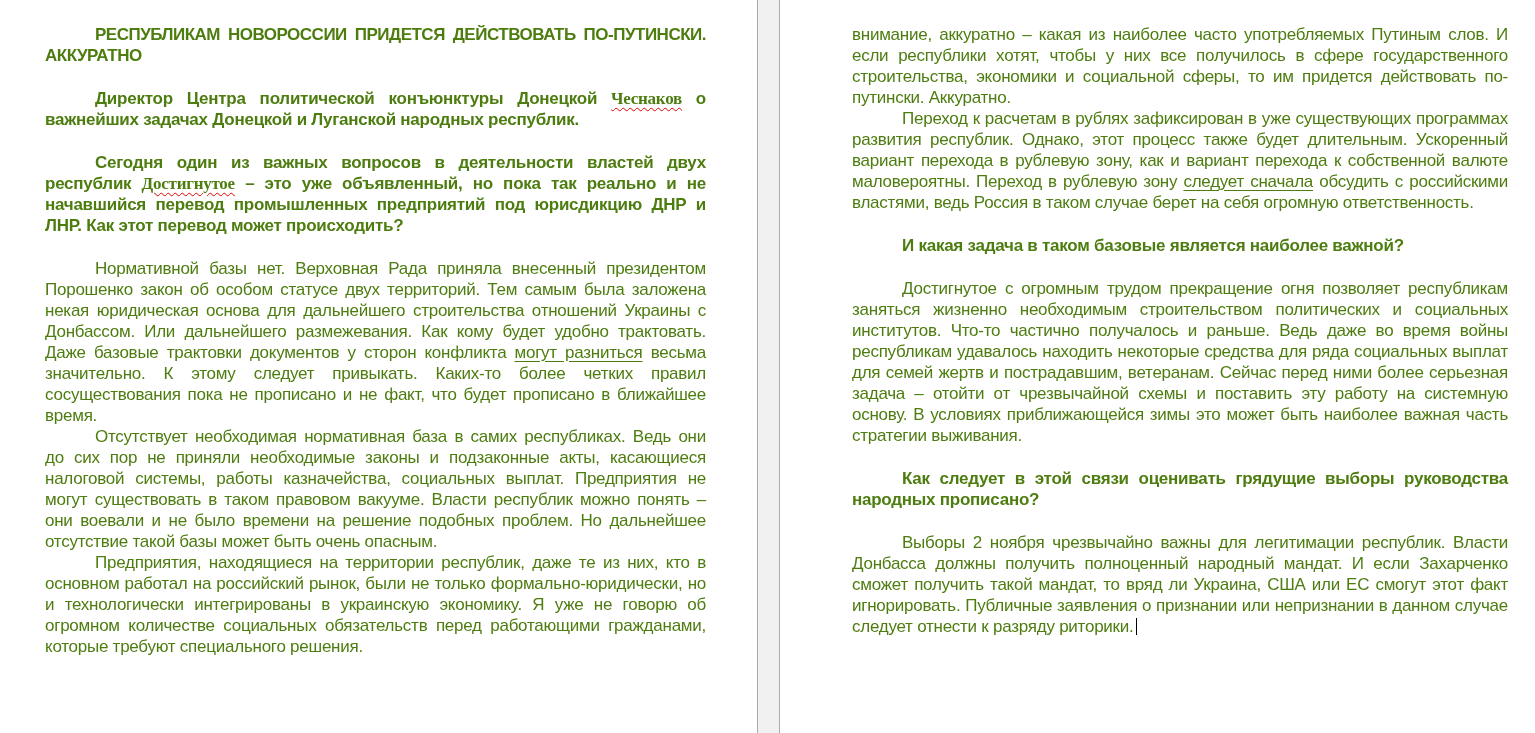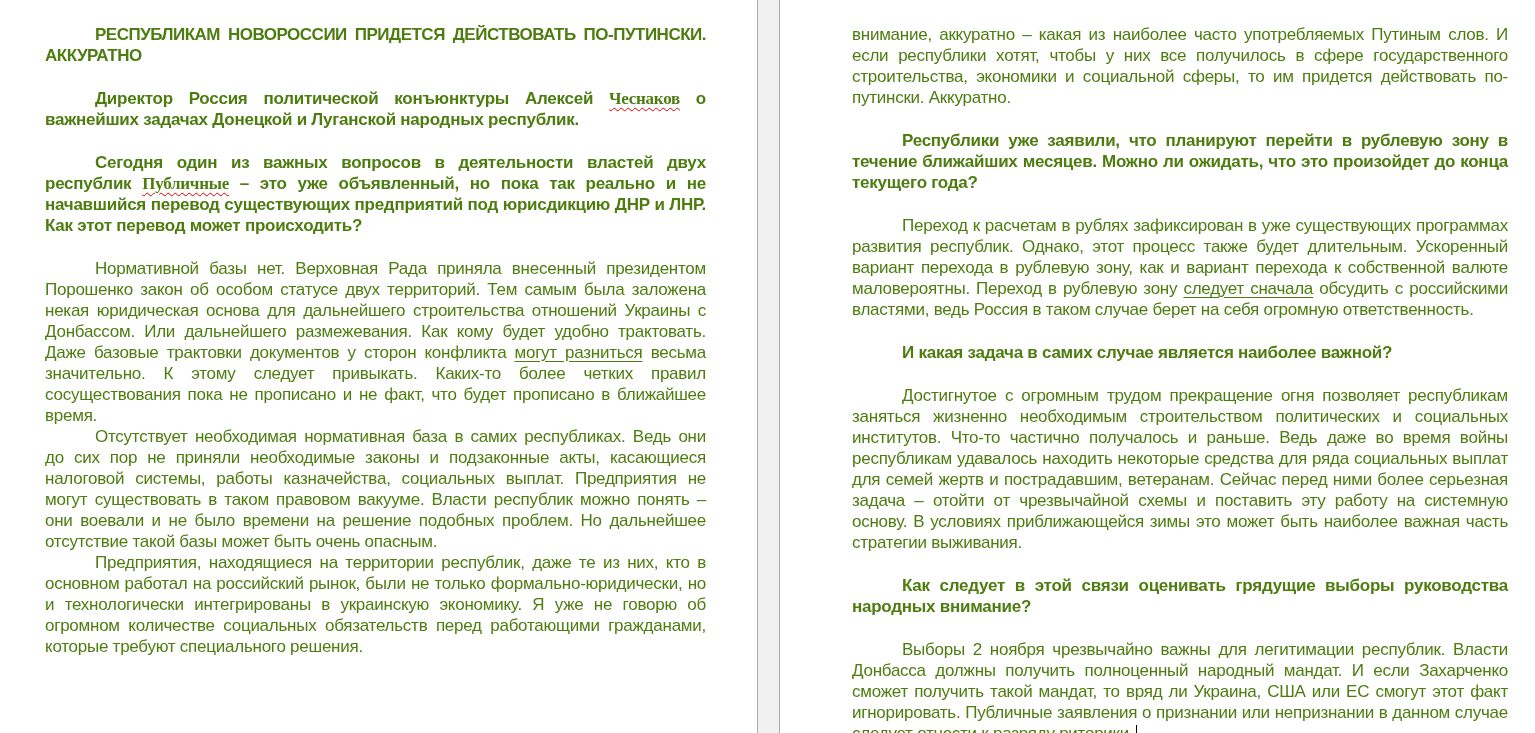--- a/index.html
+++ b/index.html
@@ -86,29 +86,28 @@
     vertical-align: -3px;
     margin-left: 2px;
   }
 </style>
 </head>
 <body>
 
 <div class="doc-viewport">
   <div class="page page-1">
       <p class="b-title"><span>РЕСПУБЛИКАМ НОВОРОССИИ ПРИДЕТСЯ ДЕЙСТВОВАТЬ ПО-ПУТИНСКИ. АККУРАТНО</span></p>
-      <p class="b-lead"><span>Директор Россия политической конъюнктуры Алексей </span><span class="u-spell">Чеснаков</span><span> о важнейших задачах Донецкой и Луганской народных республик.</span></p>
-      <p class="b-question"><span>Сегодня один из важных вопросов в деятельности властей двух республик </span><span class="u-spell">Публичные</span><span> – это уже объявленный, но пока так реально и не начавшийся перевод существующих предприятий под юрисдикцию ДНР и ЛНР. Как этот перевод может происходить?</span></p>
+      <p class="b-lead"><span>Директор Центра политической конъюнктуры Донецкой </span><span class="u-spell">Чеснаков</span><span> о важнейших задачах Донецкой и Луганской народных республик.</span></p>
+      <p class="b-question"><span>Сегодня один из важных вопросов в деятельности властей двух республик </span><span class="u-spell">Достигнутое</span><span> – это уже объявленный, но пока так реально и не начавшийся перевод промышленных предприятий под юрисдикцию ДНР и ЛНР. Как этот перевод может происходить?</span></p>
       <p class="b-body"><span>Нормативной базы нет. Верховная Рада приняла внесенный президентом Порошенко закон об особом статусе двух территорий. Тем самым была заложена некая юридическая основа для дальнейшего строительства отношений Украины с Донбассом. Или дальнейшего размежевания. Как кому будет удобно трактовать. Даже базовые трактовки документов у сторон конфликта </span><span class="u-grammar">могут разниться</span><span> весьма значительно. К этому следует привыкать. Каких-то более четких правил сосуществования пока не прописано и не факт, что будет прописано в ближайшее время.</span></p>
       <p class="b-body"><span>Отсутствует необходимая нормативная база в самих республиках. Ведь они до сих пор не приняли необходимые законы и подзаконные акты, касающиеся налоговой системы, работы казначейства, социальных выплат. Предприятия не могут существовать в таком правовом вакууме. Власти республик можно понять – они воевали и не было времени на решение подобных проблем. Но дальнейшее отсутствие такой базы может быть очень опасным.</span></p>
       <p class="b-body"><span>Предприятия, находящиеся на территории республик, даже те из них, кто в основном работал на российский рынок, были не только формально-юридически, но и технологически интегрированы в украинскую экономику. Я уже не говорю об огромном количестве социальных обязательств перед работающими гражданами, которые требуют специального решения.</span></p>
     </div>
   <div class="gutter"></div>
   <div class="page page-2">
       <p class="b-continuation"><span>внимание, аккуратно – какая из наиболее часто употребляемых Путиным слов. И если республики хотят, чтобы у них все получилось в сфере государственного строительства, экономики и социальной сферы, то им придется действовать по-путински. Аккуратно.</span></p>
-      <p class="b-question"><span>Республики уже заявили, что планируют перейти в рублевую зону в течение ближайших месяцев. Можно ли ожидать, что это произойдет до конца текущего года?</span></p>
       <p class="b-body"><span>Переход к расчетам в рублях зафиксирован в уже существующих программах развития республик. Однако, этот процесс также будет длительным. Ускоренный вариант перехода в рублевую зону, как и вариант перехода к собственной валюте маловероятны. Переход в рублевую зону </span><span class="u-grammar">следует сначала</span><span> обсудить с российскими властями, ведь Россия в таком случае берет на себя огромную ответственность.</span></p>
-      <p class="b-question"><span>И какая задача в самих случае является наиболее важной?</span></p>
+      <p class="b-question"><span>И какая задача в таком базовые является наиболее важной?</span></p>
       <p class="b-body"><span>Достигнутое с огромным трудом прекращение огня позволяет республикам заняться жизненно необходимым строительством политических и социальных институтов. Что-то частично получалось и раньше. Ведь даже во время войны республикам удавалось находить некоторые средства для ряда социальных выплат для семей жертв и пострадавшим, ветеранам. Сейчас перед ними более серьезная задача – отойти от чрезвычайной схемы и поставить эту работу на системную основу. В условиях приближающейся зимы это может быть наиболее важная часть стратегии выживания.</span></p>
-      <p class="b-question"><span>Как следует в этой связи оценивать грядущие выборы руководства народных внимание?</span></p>
+      <p class="b-question"><span>Как следует в этой связи оценивать грядущие выборы руководства народных прописано?</span></p>
       <p class="b-body"><span>Выборы 2 ноября чрезвычайно важны для легитимации республик. Власти Донбасса должны получить полноценный народный мандат. И если Захарченко сможет получить такой мандат, то вряд ли Украина, США или ЕС смогут этот факт игнорировать. Публичные заявления о признании или непризнании в данном случае следует отнести к разряду риторики.</span><span class="caret"></span></p>
     </div>
 </div>
 
 </body></html>

